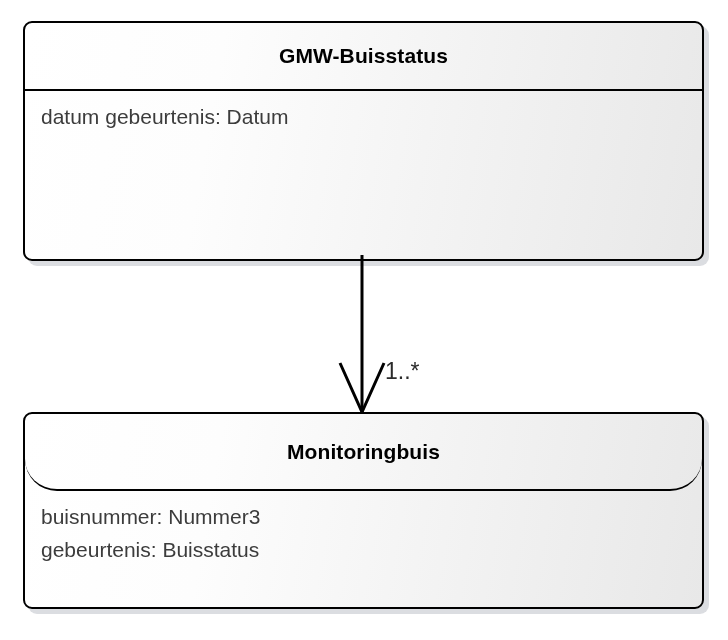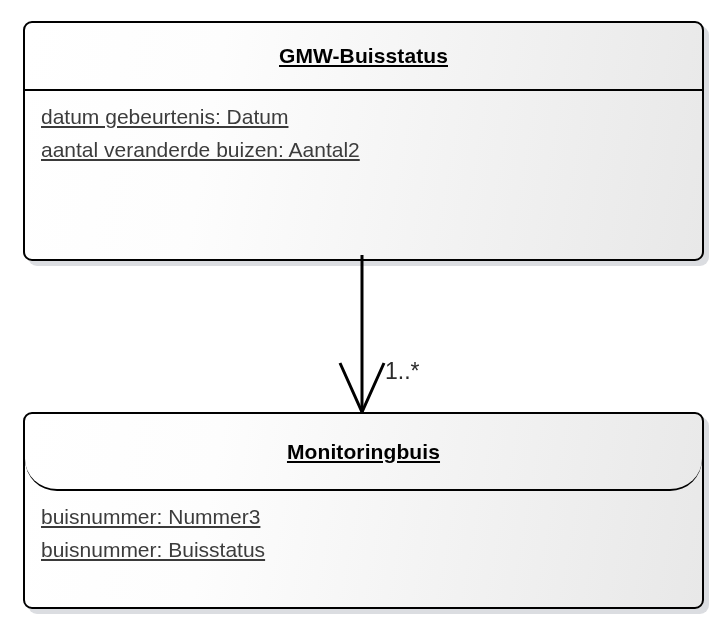--- a/index.html
+++ b/index.html
@@ -44,27 +44,25 @@
     width: 100%;
   }
 
   .uml-class-name {
     font-size: 21px;
     font-weight: bold;
     color: #000000;
     letter-spacing: 0.1px;
     text-align: center;
     white-space: nowrap;
-    text-decoration: underline;
   }
 
   .uml-compartment {
     box-sizing: border-box;
     padding: 9px 8px 0 16px;
-    text-decoration: underline;
   }
 
   .uml-attr {
     font-size: 21px;
     line-height: 33px;
     color: #3c3c3c;
     white-space: nowrap;
   }
   .uml-attr.stereotype {
     padding-left: 22px;
@@ -113,34 +111,33 @@
 <body>
 
 <div id="diagram-canvas">
 
   <div class="uml-class" id="class-gmw-buisstatus">
     <div class="uml-class-header">
       <span class="uml-class-name">GMW-Buisstatus</span>
     </div>
     <div class="uml-compartment">
       <div class="uml-attr">datum gebeurtenis: Datum</div>
-      <div class="uml-attr">aantal veranderde buizen: Aantal2</div>
     </div>
   </div>
 
   <svg id="association-link" viewBox="0 0 200 165">
     <line x1="62" y1="0" x2="62" y2="157" stroke="#000000" stroke-width="3"></line>
     <polyline points="40,108 62,157 84,108" fill="none" stroke="#000000" stroke-width="3" stroke-linecap="butt" stroke-linejoin="miter"></polyline>
   </svg>
 
   <div id="multiplicity-label">1..*</div>
 
   <div class="uml-class" id="class-monitoringbuis">
     <div class="uml-class-header">
       <span class="uml-class-name">Monitoringbuis</span>
     </div>
     <div class="uml-compartment">
       <div class="uml-attr">buisnummer: Nummer3</div>
-      <div class="uml-attr">buisnummer: Buisstatus</div>
+      <div class="uml-attr">gebeurtenis: Buisstatus</div>
     </div>
   </div>
 
 </div>
 
 </body></html>

